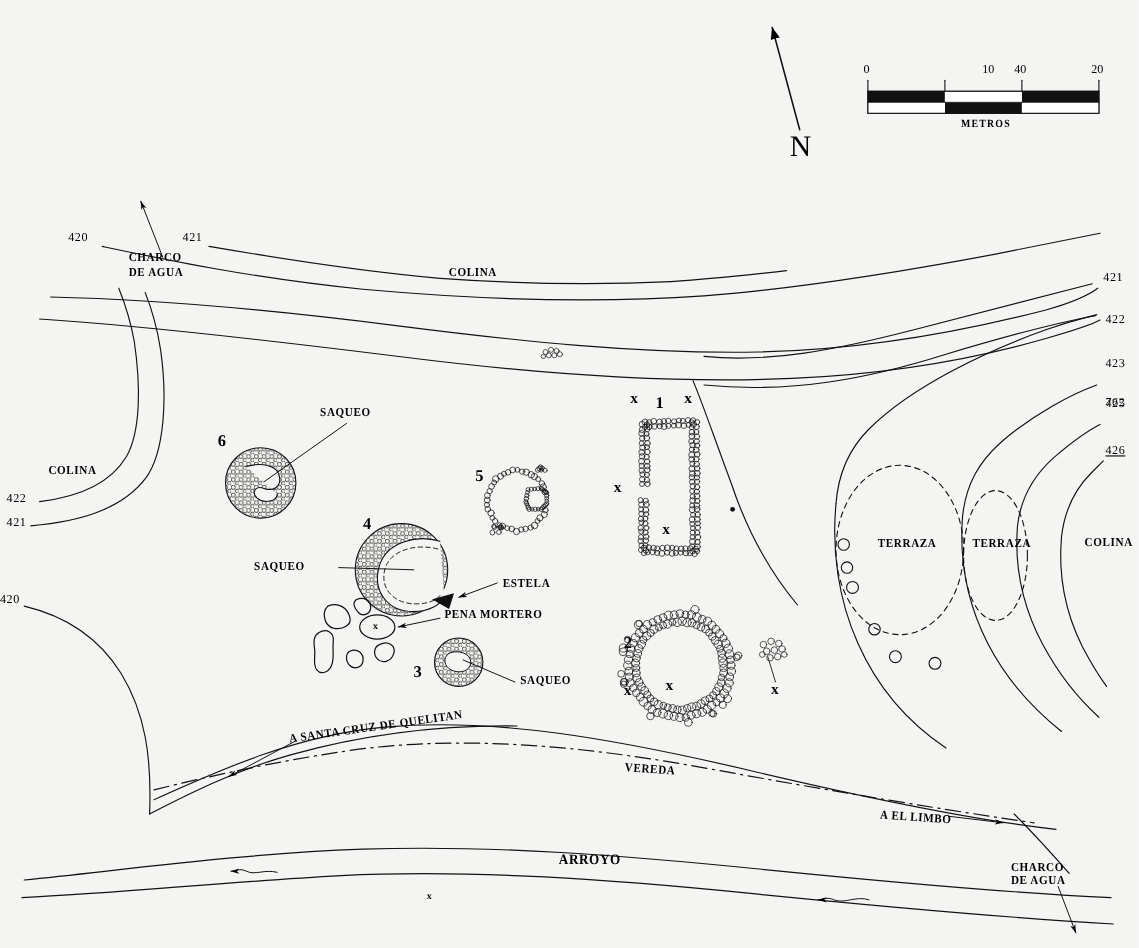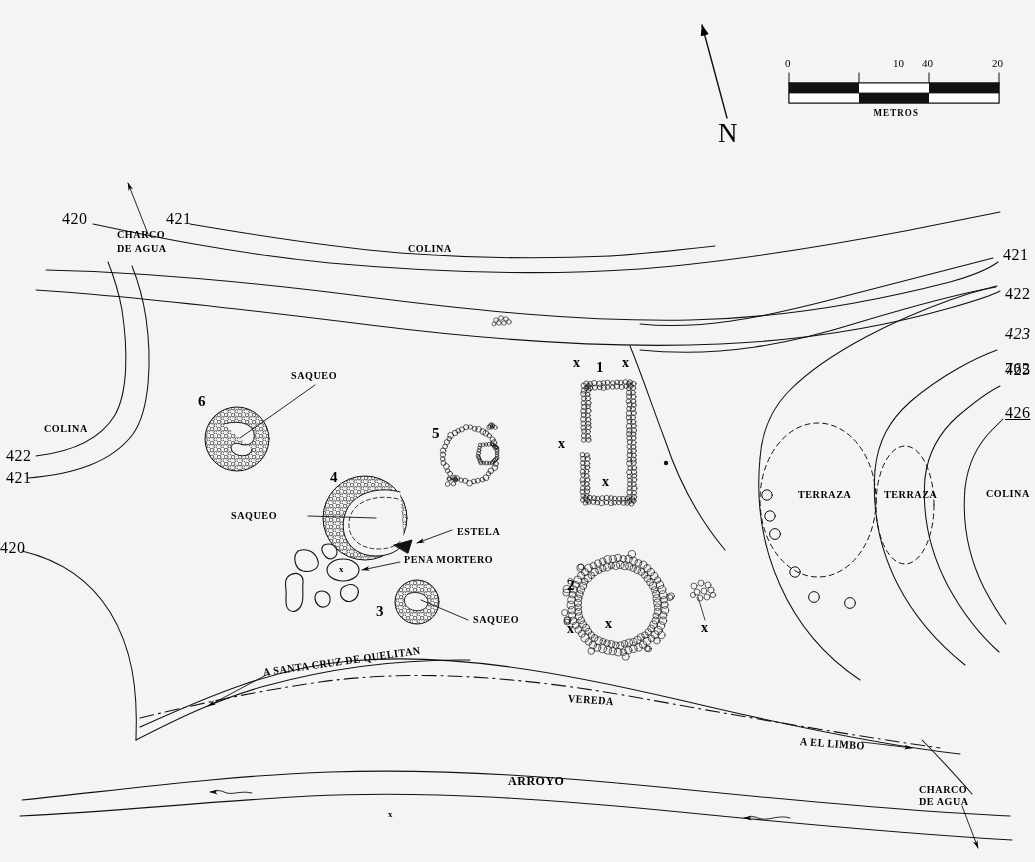--- a/index.html
+++ b/index.html
@@ -36,21 +36,21 @@
     font-weight: bold;
     letter-spacing: 1px;
   }
   
   .north {
     font-size: 27px;
     font-weight: normal;
   }
   
   .contour-num {
-    font-size: 16px;
+    font-size: 11px;
     letter-spacing: 0.5px;
   }
   
   .struct-num {
     font-size: 15px;
     font-weight: bold;
   }
   
   .feat {
     font-size: 11px;
@@ -692,21 +692,21 @@
 
   <div class="lbl feat" style="left:408px; top:243px;">COLINA</div>
 
   <div class="lbl feat" style="left:44px; top:423px;">COLINA</div>
   <div class="lbl contour-num" style="left:6px; top:448px;">422</div>
   <div class="lbl contour-num" style="left:6px; top:470px;">421</div>
   <div class="lbl contour-num" style="left:0px; top:540px;">420</div>
 
   <div class="lbl contour-num" style="left:1003px; top:247px;">421</div>
   <div class="lbl contour-num" style="left:1005px; top:286px;">422</div>
-  <div class="lbl contour-num" style="left:1005px; top:326px;font-style:italic;">423</div>
+  <div class="lbl contour-num" style="left:1005px; top:326px;">423</div>
   <div class="lbl contour-num" style="left:1005px; top:361px;">762</div>
   <div class="lbl contour-num" style="left:1005px; top:362px;">425</div>
   <div class="lbl contour-num" style="left:1005px; top:405px;text-decoration:underline;">426</div>
 
   <div class="lbl feat" style="left:798px; top:489px;">TERRAZA</div>
   <div class="lbl feat" style="left:884px; top:489px;">TERRAZA</div>
   <div class="lbl feat" style="left:986px; top:488px;">COLINA</div>
 
   <div class="lbl struct-num" style="left:596px; top:360px;">1</div>
   <div class="lbl struct-num" style="left:567px; top:578px;">2</div>

